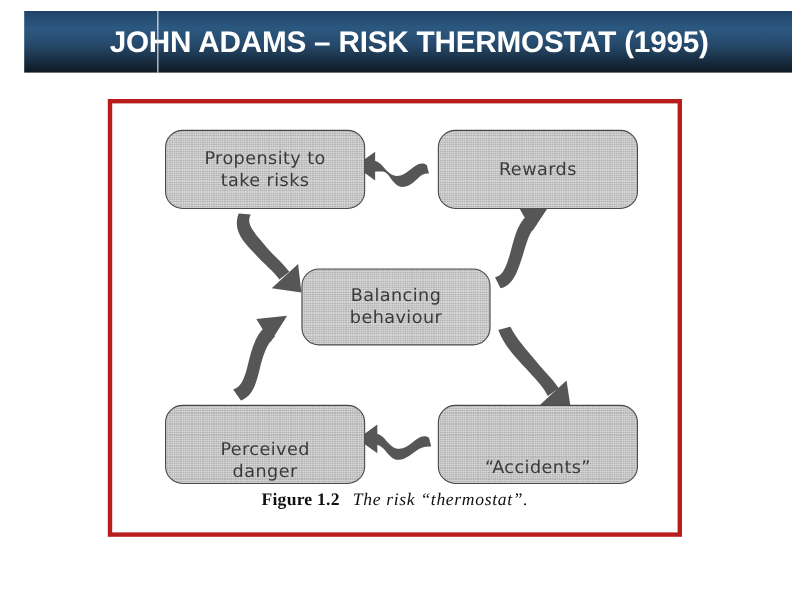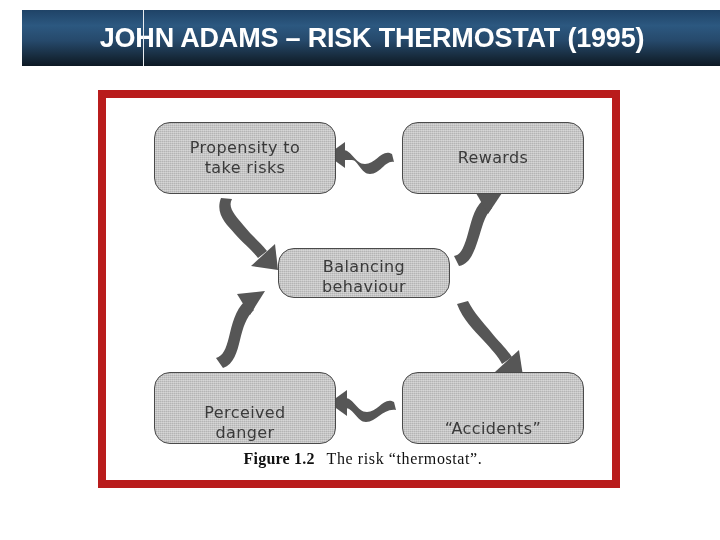--- a/index.html
+++ b/index.html
@@ -49,21 +49,21 @@
     background: #e9edf1;
   }
 
   
   #figure-frame {
     position: absolute;
     left: 98px;
     top: 90px;
     width: 522px;
     height: 398px;
-    border: 8px solid #b91c1c;
+    border: 4px solid #b91c1c;
     background: #ffffff;
     box-sizing: border-box;
   }
   #diagram-canvas {
     position: absolute;
     left: 0;
     top: 0;
     width: 514px;
     height: 390px;
   }
@@ -83,21 +83,21 @@
     justify-content: center;
     text-align: center;
     color: #3a3a3a;
     font-size: 16px;
     line-height: 1.25;
     letter-spacing: 0.4px;
     font-family: "DejaVu Sans", sans-serif;
   }
   #node-propensity { left: 48px;  top: 24px;  width: 182px; height: 72px; }
   #node-rewards    { left: 296px; top: 24px;  width: 182px; height: 72px; }
-  #node-balancing  { left: 172px; top: 150px; width: 172px; height: 50px; align-items: flex-end; }
+  #node-balancing  { left: 172px; top: 150px; width: 172px; height: 70px; }
   #node-perceived  { left: 48px;  top: 274px; width: 182px; height: 72px; align-items: flex-end; }
   #node-accidents  { left: 296px; top: 274px; width: 182px; height: 72px; }
 
   
   #arrow-layer {
     position: absolute;
     left: 0;
     top: 0;
     width: 514px;
     height: 390px;
@@ -116,20 +116,21 @@
     font-size: 16px;
     color: #111111;
     white-space: nowrap;
   }
   #figure-caption .cap-label {
     font-weight: bold;
     letter-spacing: 0.2px;
   }
   #figure-caption .cap-text {
     letter-spacing: 0.6px;
+    font-style: italic;
   }
 </style>
 </head>
 <body>
 
 <div id="title-banner">
   <span class="title-text">JOHN ADAMS – RISK THERMOSTAT (1995)</span>
 </div>
 <div id="banner-divider"></div>
 

